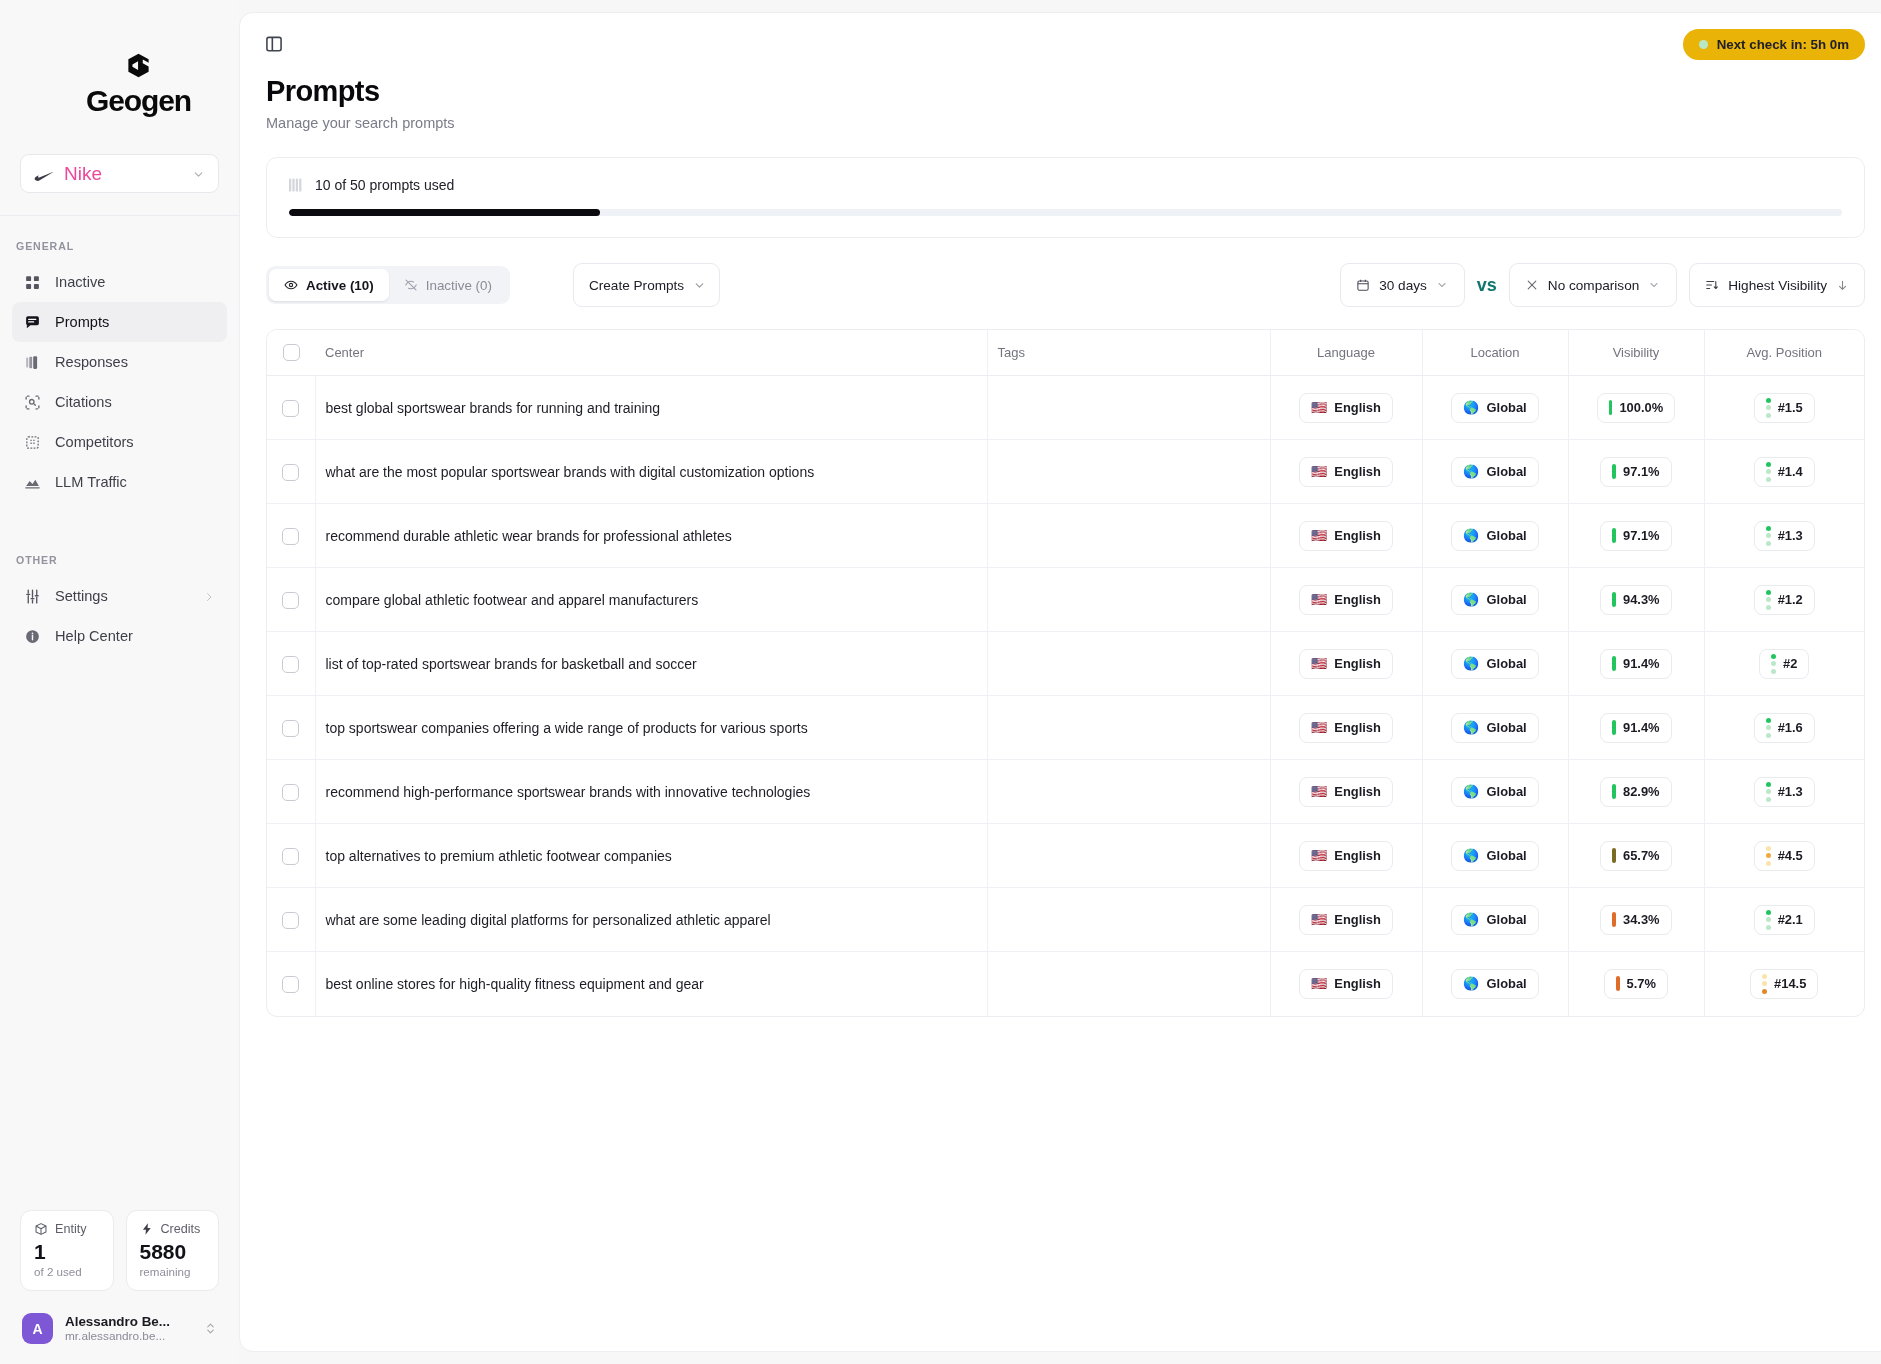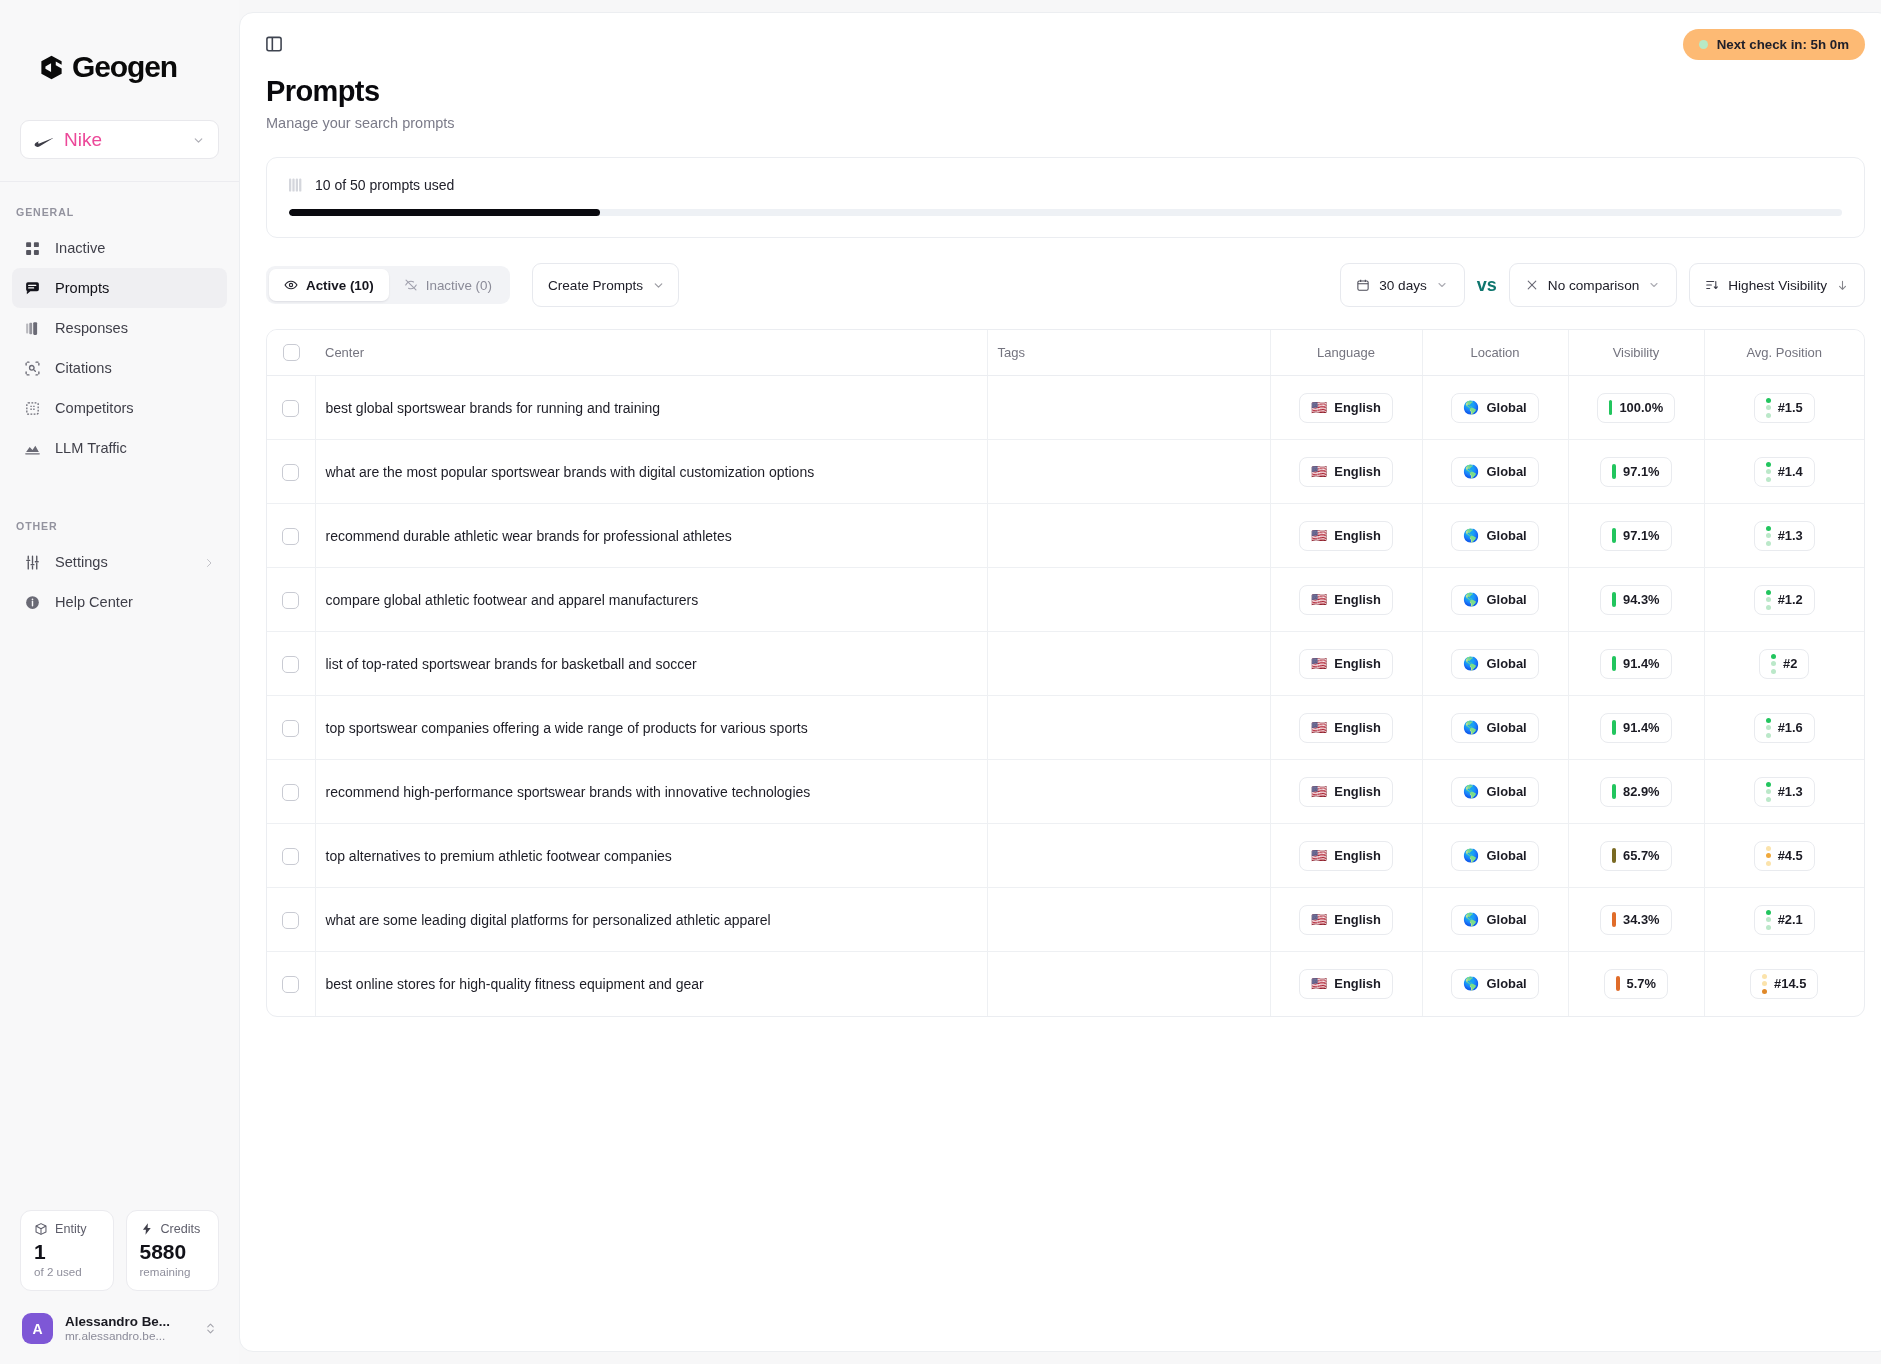--- a/index.html
+++ b/index.html
@@ -14,21 +14,21 @@
   
   .sidebar {
     width: 239px; height: 1364px;
     background: #f8f8f9;
     display: flex; flex-direction: column;
     flex: 0 0 239px;
     position: relative;
   }
   .brand {
     padding: 52px 0 0 38px;
-    display: flex; align-items: center; gap: 7px;
+    display: flex; align-items: center; gap: 7px; flex-direction: column;
   }
   .brand-mark { width: 27px; height: 27px; flex: 0 0 27px; }
   .brand-text {
     font-size: 30px; font-weight: 700; letter-spacing: -1.1px; color: #0a0a0a;
     line-height: 1;
   }
   .entity-switch {
     margin: 38px 20px 0 20px;
     height: 39px;
     background: #ffffff;
@@ -88,40 +88,40 @@
     background: #fff; border: 1px solid #eceef1; border-radius: 14px;
     height: 100%; position: relative; overflow: hidden;
   }
   .topbar {
     height: 62px; display: flex; align-items: center;
     padding: 0 26px 0 24px;
   }
   .panel-toggle { width: 20px; height: 20px; cursor: pointer; }
   .nextcheck {
     margin-left: auto; display: flex; align-items: center; gap: 9px;
-    background: #fdba74; border-radius: 999px; height: 31px; padding: 0 16px;
+    background: #eab308; border-radius: 999px; height: 31px; padding: 0 16px;
     font-size: 13.3px; font-weight: 600; color: #20202a;
   }
   .dot-green { width: 9px; height: 9px; border-radius: 50%; background: #b7e9c6; flex:0 0 9px; }
 
   .content { padding: 0 26px 0 26px; }
   .page-title { font-size: 29px; font-weight: 700; color: #09090d; letter-spacing: -.6px; }
   .page-sub { font-size: 14.5px; color: #7b7b89; margin-top: 7px; }
 
   .usage-card {
     margin-top: 26px; border: 1px solid #ebedf1; border-radius: 11px;
     padding: 19px 22px 21px 22px;
   }
   .usage-head { display: flex; align-items: center; gap: 11px; }
   .usage-ico { width: 15px; height: 14px; flex: 0 0 15px; }
   .usage-text { font-size: 14px; color: #21212b; font-weight: 500; }
   .usage-track { margin-top: 16px; height: 7px; border-radius: 5px; background: #eef1f5; overflow: hidden; }
   .usage-fill { height: 100%; background: #0a0a0f; border-radius: 5px; }
 
-  .toolbar { margin-top: 25px; display: flex; align-items: center; }
+  .toolbar { margin-top: 25px; display: flex; align-items: center; gap: 41px; }
   .seg {
     display: inline-flex; background: #f2f3f6; border-radius: 9px; padding: 3px;
   }
   .seg-btn {
     display: flex; align-items: center; gap: 8px; height: 32px; padding: 0 15px;
     border-radius: 7px; font-size: 13.4px; color: #8b8b98; cursor: pointer; font-weight: 500;
   }
   .seg-btn.on { background: #fff; color: #16161e; box-shadow: 0 1px 2px rgba(16,16,32,.09); font-weight: 600; }
   .mini-ico { width: 14px; height: 14px; flex: 0 0 14px; }
   .pill {

